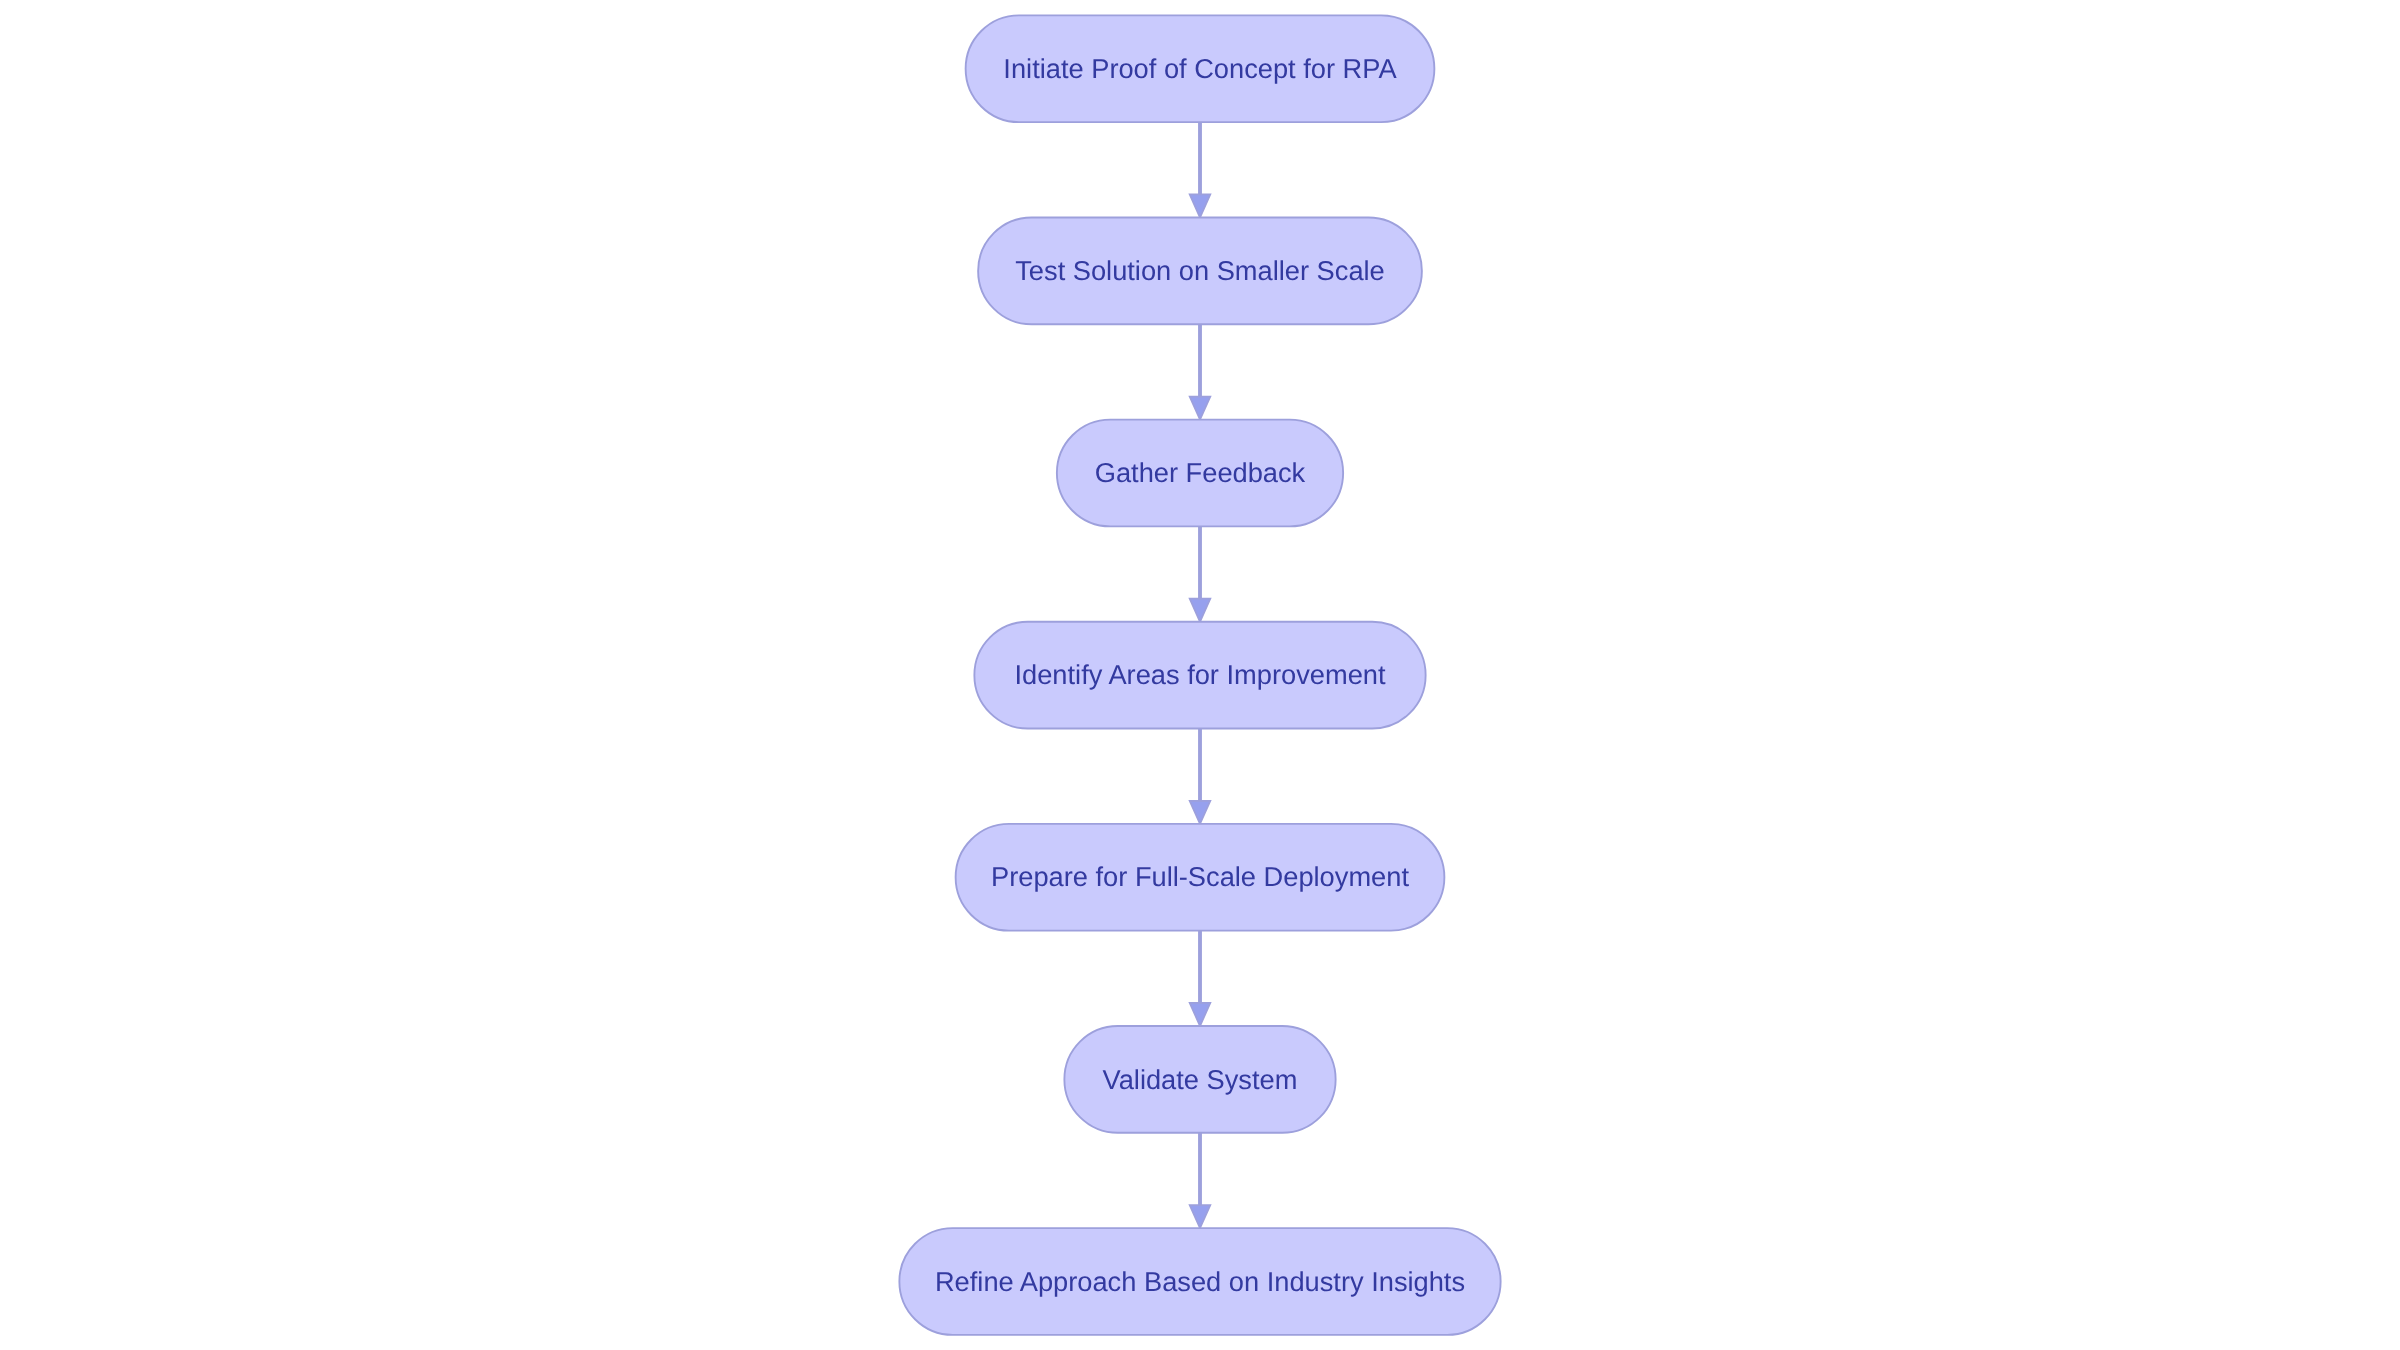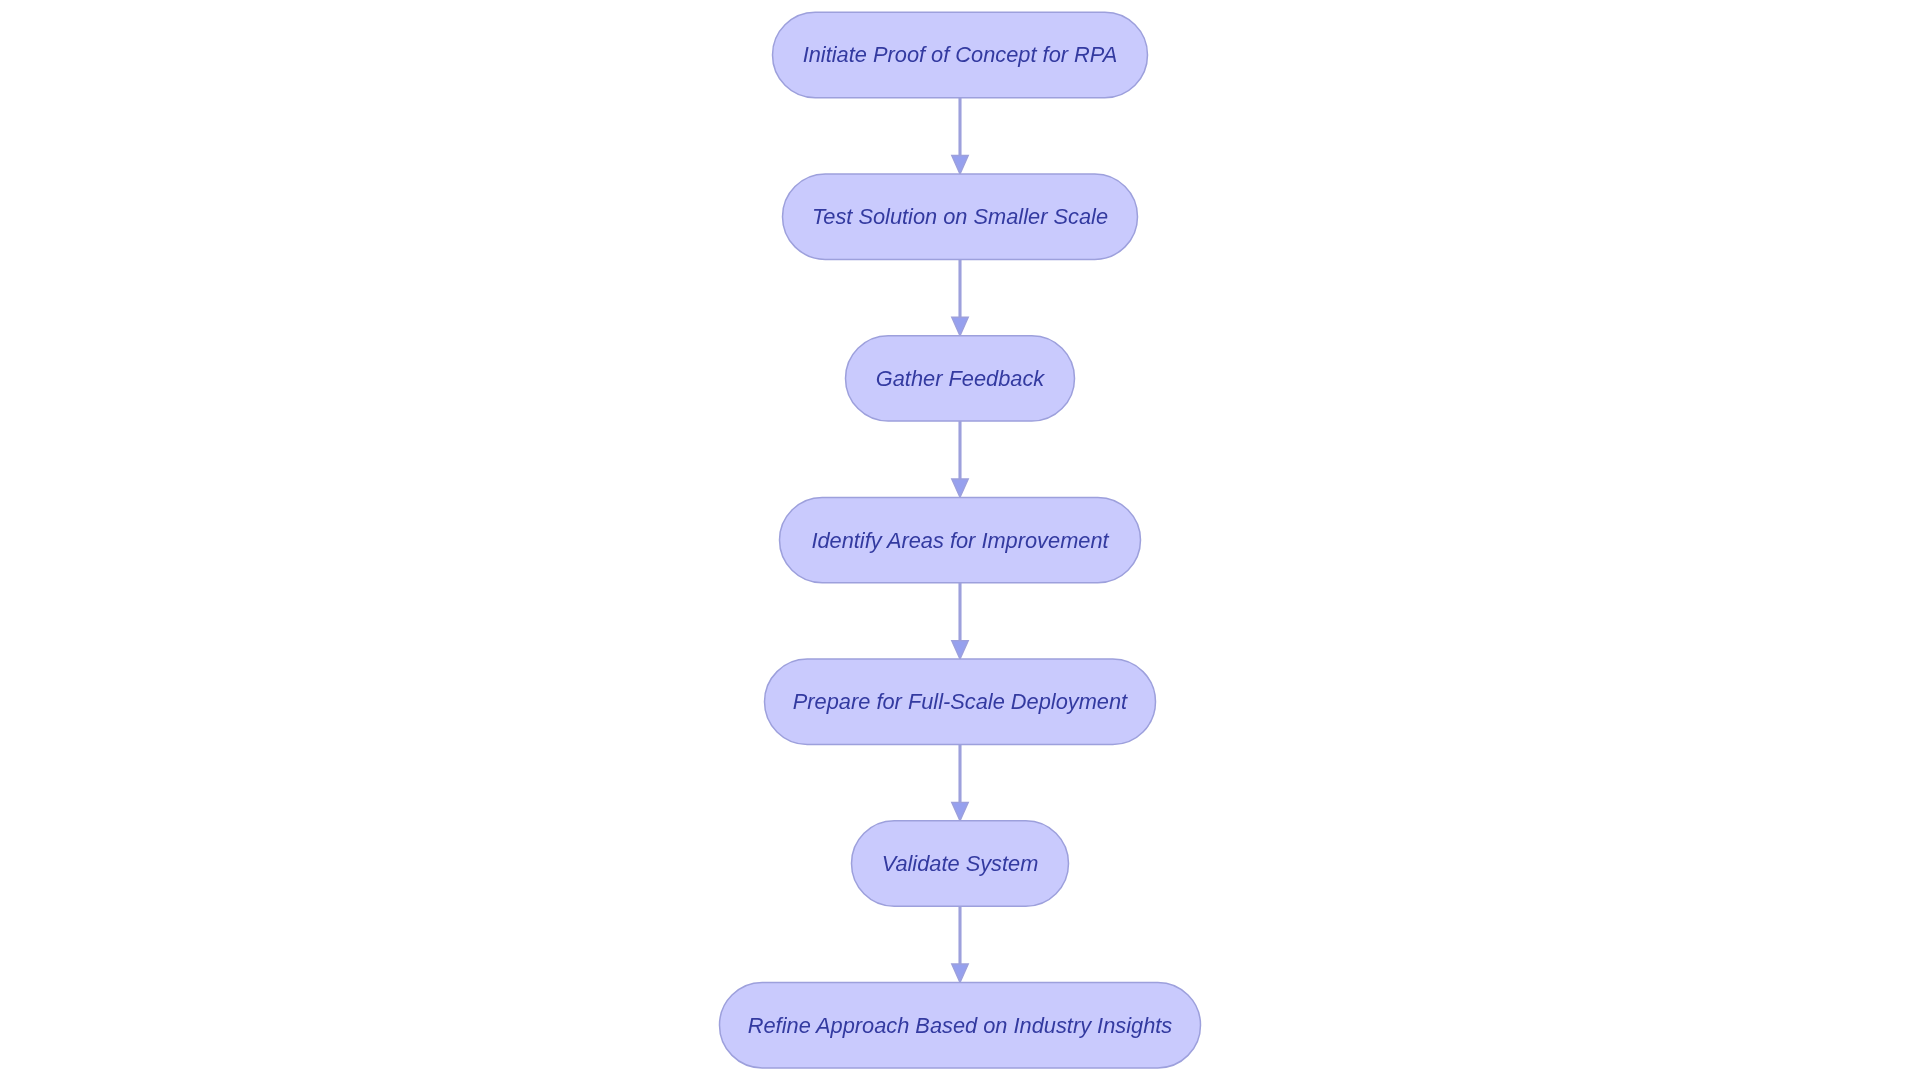--- a/index.html
+++ b/index.html
@@ -2,21 +2,21 @@
 <html><head>
 <meta charset="utf-8">
 <title>Flowchart</title>
 <style>
   html, body { margin:0; padding:0; }
   body {
     width:1920px; height:1080px; overflow:hidden;
     background:#ffffff;
     font-family:"Liberation Sans", sans-serif;
   }
-  #stage { position:relative; width:1920px; height:1080px; background:#ffffff;font-style:italic; }
+  #stage { position:relative; width:1920px; height:1080px; background:#ffffff; }
   svg.diagram {
     position:absolute; left:0; top:0; width:1920px; height:1080px; display:block;
     will-change:opacity;
     shape-rendering:geometricPrecision;
   }
   .node-label {
     font-family:"Liberation Sans", sans-serif;
     font-size:21.8px;
     font-weight:400;
     letter-spacing:0px;

